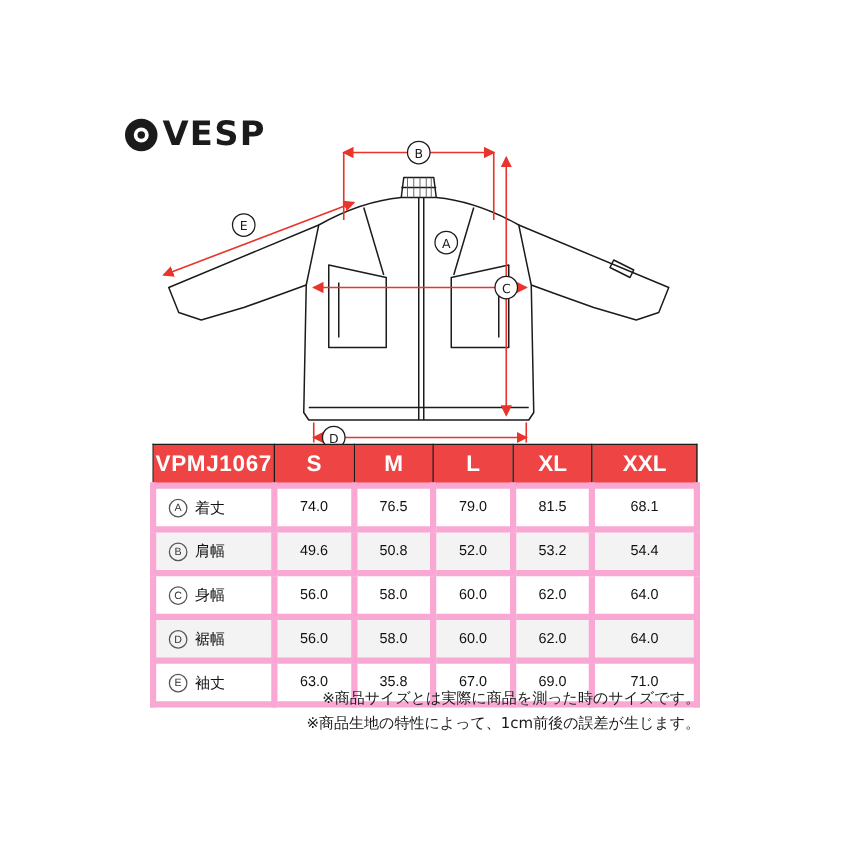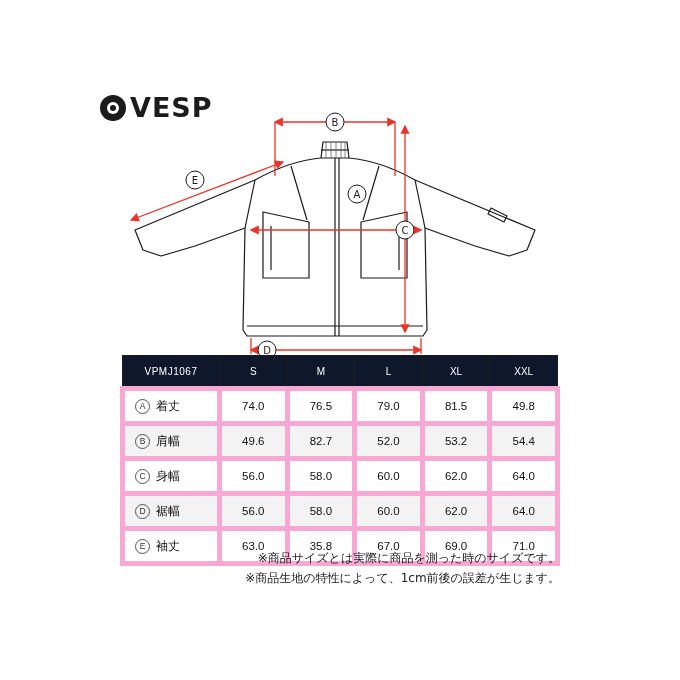--- a/index.html
+++ b/index.html
@@ -85,25 +85,25 @@
     font-size: 11.5px;
   }
   .size-table th, .size-table td {
     border: 5px solid #f9a8d4;
     text-align: center;
     height: 30px;
     padding: 0;
     font-weight: normal;
   }
   .size-table thead th {
-    background: #0f172a;
+    background: #ef4444;
     color: #ffffff;
     border: 1px solid #1b1b1b;
-    font-weight: normal;
-    font-size: 10px;
+    font-weight: bold;
+    font-size: 18px;
   }
   .size-table thead th.code-cell {
     width: 96px;
     letter-spacing: 0.5px;
   }
   .size-table tbody tr:nth-child(even) td {
     background: #f3f3f3;
   }
   .size-table tbody tr:nth-child(odd) td {
     background: #ffffff;
@@ -247,28 +247,28 @@
     </thead>
     <tbody>
       <tr>
         <td class="row-label">
           <span class="mark">A</span><span class="jp">着丈</span>
         </td>
         <td>74.0</td>
         <td>76.5</td>
         <td>79.0</td>
         <td>81.5</td>
-        <td>49.8</td>
+        <td>68.1</td>
       </tr>
       <tr>
         <td class="row-label">
           <span class="mark">B</span><span class="jp">肩幅</span>
         </td>
         <td>49.6</td>
-        <td>82.7</td>
+        <td>50.8</td>
         <td>52.0</td>
         <td>53.2</td>
         <td>54.4</td>
       </tr>
       <tr>
         <td class="row-label">
           <span class="mark">C</span><span class="jp">身幅</span>
         </td>
         <td>56.0</td>
         <td>58.0</td>

